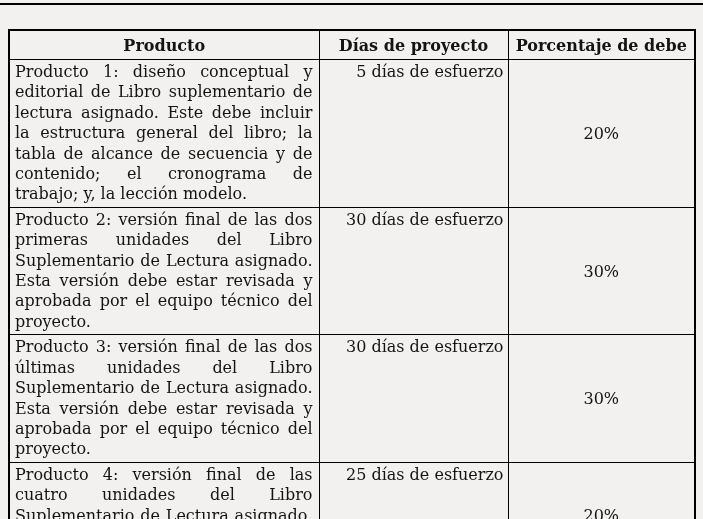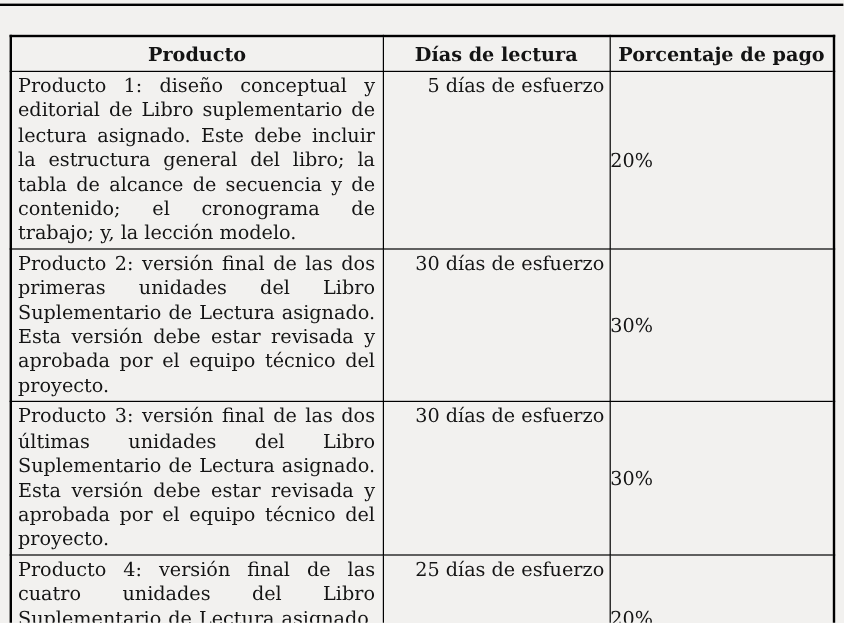--- a/index.html
+++ b/index.html
@@ -59,21 +59,21 @@
     line-height: 20.4px;
   }
   td.product .plabel { font-weight: normal; }
   td.effort {
     vertical-align: top;
     text-align: right;
     padding: 2px 4px 2px 6px;
     line-height: 20.4px;
   }
   td.payment {
-    text-align: left;
+    text-align: center;
     vertical-align: middle;
     padding: 0;
   }
   tr.r1 { height: 143px; }
   tr.r2 { height: 97px; }
   tr.r3 { height: 115px; }
   tr.r4 { height: 91px; }
 </style>
 </head>
 <body>
@@ -84,22 +84,22 @@
 
   <table class="deliverables">
     <colgroup>
       <col class="c-product">
       <col class="c-effort">
       <col class="c-payment">
     </colgroup>
     <thead>
       <tr>
         <th>Producto</th>
-        <th>Días de lectura</th>
-        <th>Porcentaje de pago</th>
+        <th>Días de proyecto</th>
+        <th>Porcentaje de debe</th>
       </tr>
     </thead>
     <tbody>
       <tr class="r1">
         <td class="product"><span class="plabel">Producto 1:</span> <span>diseño conceptual y editorial de Libro suplementario de lectura asignado. Este debe incluir la estructura general del libro; la tabla de alcance de secuencia y de contenido; el cronograma de trabajo; y, la lección modelo.</span></td>
         <td class="effort">5 días de esfuerzo</td>
         <td class="payment">20%</td>
       </tr>
       <tr class="r2">
         <td class="product"><span class="plabel">Producto 2:</span> <span>versión final de las dos primeras unidades del Libro Suplementario de Lectura asignado. Esta versión debe estar revisada y aprobada por el equipo técnico del proyecto.</span></td>

